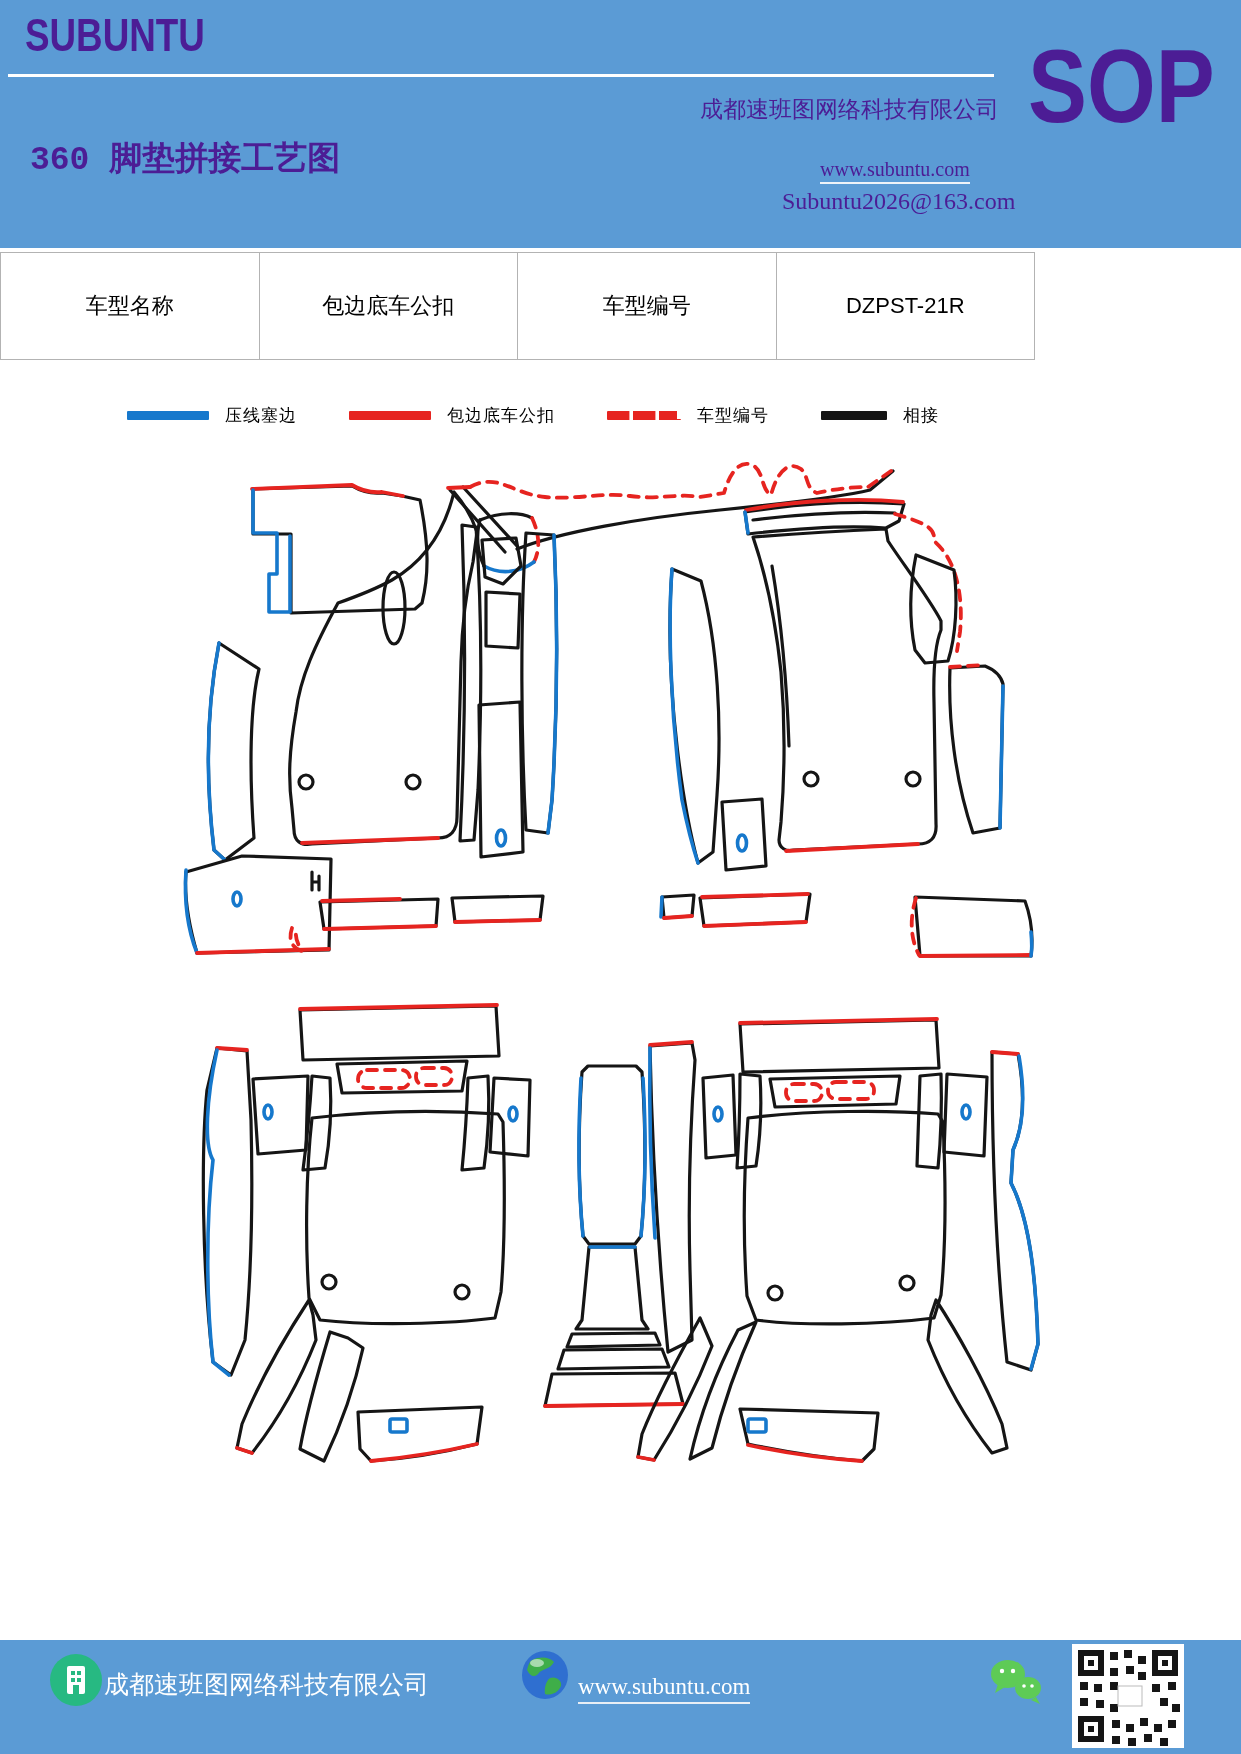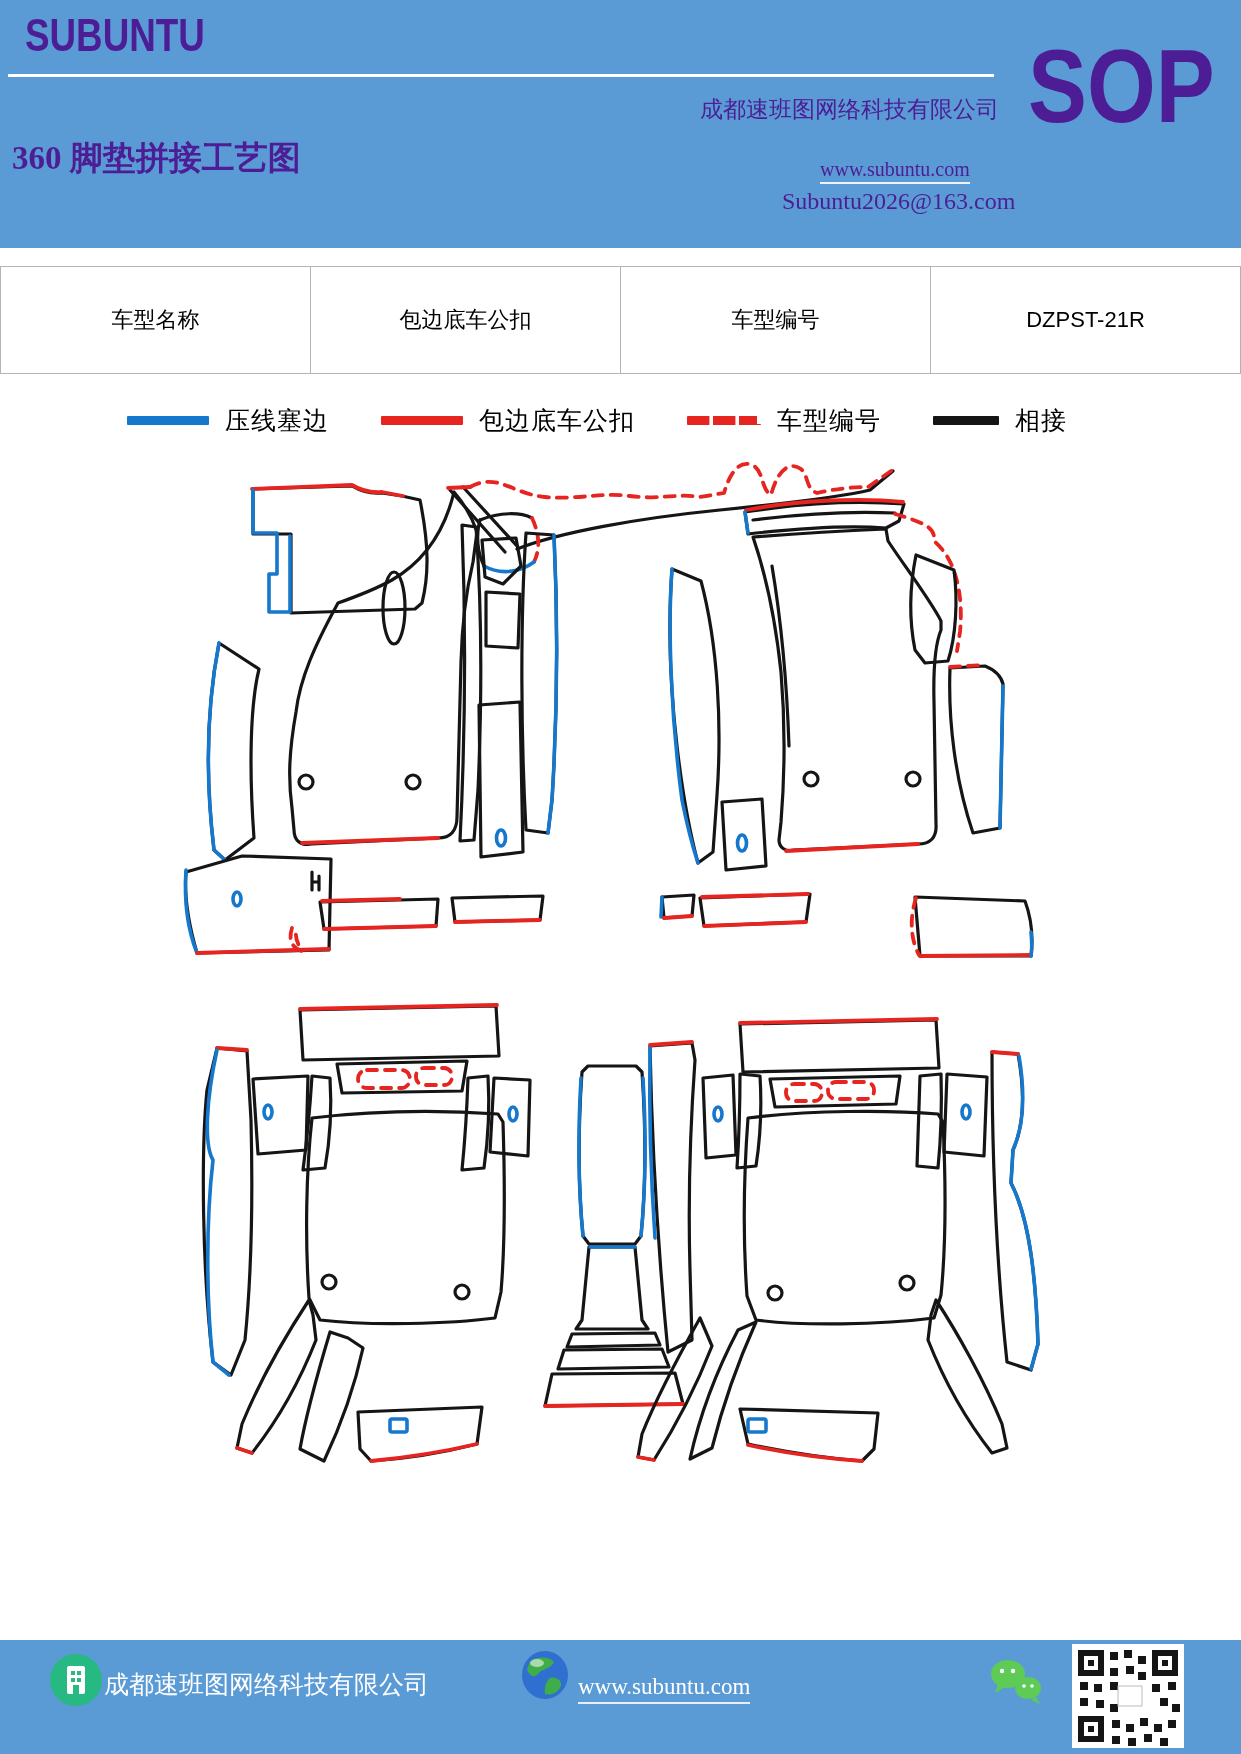--- a/index.html
+++ b/index.html
@@ -11,40 +11,40 @@
   body{position:relative;background:#fff;font-family:"Liberation Sans",sans-serif;overflow:hidden;}
 
   
   .header{position:absolute;top:0;left:0;width:1241px;height:248px;background:var(--accent);color:#4c1d95;}
   .brand{position:absolute;top:8px;left:25px;font-size:46px;font-weight:800;letter-spacing:0px;
          transform:scaleX(.8);transform-origin:left;font-family:"Liberation Sans",sans-serif;}
   .hrule{position:absolute;top:74px;left:8px;width:986px;height:3px;background:#fff;}
   .h-company{position:absolute;top:94px;left:700px;font-size:23px;font-family:"Liberation Serif",serif;}
   .sop{position:absolute;top:34px;left:1028px;font-size:104px;line-height:1;font-weight:700;
        transform:scaleX(.85);transform-origin:left;}
-  .h-title{position:absolute;top:136px;left:12px;font-size:33px;font-weight:700;font-family:Liberation Serif, serif;}
+  .h-title{position:absolute;top:136px;left:30px;font-size:33px;font-weight:700;font-family:Liberation Mono, monospace;}
   .h-web{position:absolute;top:158px;left:820px;font-size:20px;font-family:"Liberation Serif",serif;
          border-bottom:2px solid #eef3f9;padding-bottom:1px;cursor:pointer;}
   .h-mail{position:absolute;top:188px;left:782px;font-size:24px;font-family:"Liberation Serif",serif;}
 
   
-  .info-table{position:absolute;top:266px;left:0;width:1241px;height:108px;border-collapse:collapse;table-layout:fixed;}
+  .info-table{position:absolute;top:252px;left:0;width:1035px;height:108px;border-collapse:collapse;table-layout:fixed;}
   .info-table td{border:1px solid #b3b3b3;text-align:center;vertical-align:middle;height:54px;
                  font-size:22px;color:#000;}
   .cell-cn{font-family:"Liberation Serif",serif;}
   .cell-val{font-family:"Liberation Sans",sans-serif;font-weight:500;font-size:21px;}
 
   
   .legend{position:absolute;top:404px;left:127px;display:flex;align-items:center;gap:0;}
   .lg-item{display:flex;align-items:center;margin-right:52px;}
   .sw{height:9px;width:82px;background:var(--line-blue);border-radius:1px;margin-right:16px;}
   .sw.red{background:var(--line-red);}
   .sw.black{background:var(--ink);width:66px;}
   .sw.dashed{background:none;height:0;width:74px;border-top:9px dashed var(--line-red);}
-  .lg-label{font-size:25px;color:#000;font-family:"Liberation Serif",serif;letter-spacing:1px;}
+  .lg-label{font-size:17px;color:#000;font-family:"Liberation Serif",serif;letter-spacing:1px;}
 
   
   .drawing{position:absolute;top:0;left:0;width:1241px;height:1754px;}
   .drawing path,.drawing ellipse,.drawing circle,.drawing rect{fill:none;stroke-linecap:round;stroke-linejoin:round;}
   .k{stroke:var(--ink);stroke-width:3.2;}
   .b{stroke:var(--line-blue);stroke-width:3.6;}
   .r{stroke:var(--line-red);stroke-width:3.8;}
   .rd{stroke:var(--line-red);stroke-width:3.8;stroke-dasharray:10 8;}
 
   

